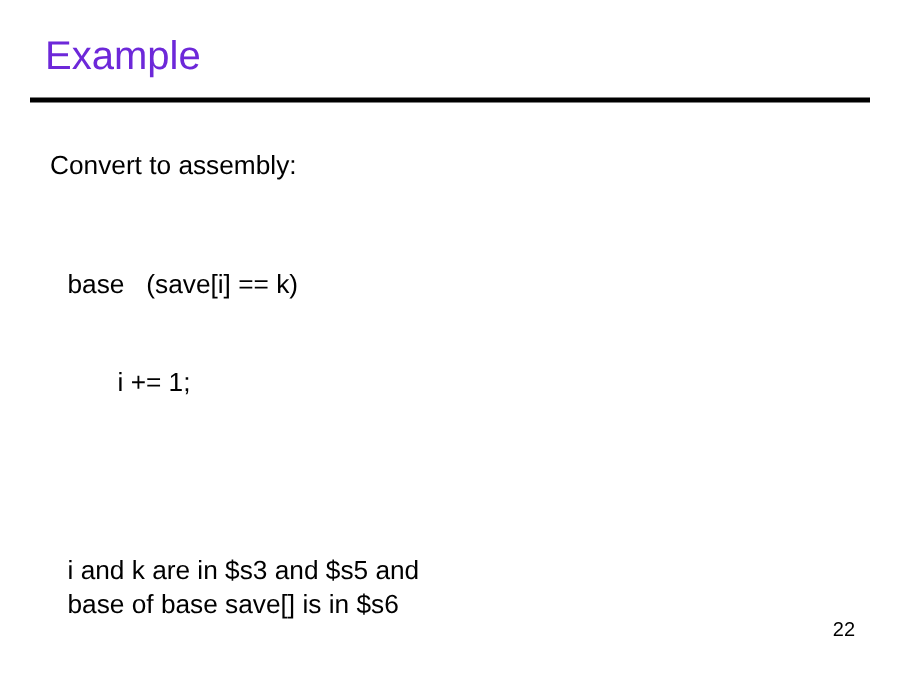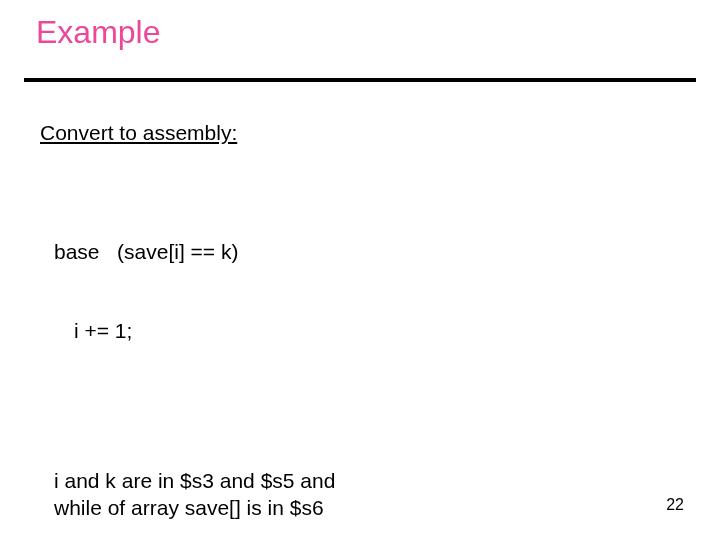--- a/index.html
+++ b/index.html
@@ -15,53 +15,52 @@
   }
   .slide {
     width: 720px;
     height: 540px;
     position: relative;
     box-sizing: border-box;
   }
   .title {
     position: absolute;
     left: 36px;
-    top: 14px;
+    top: 26px;
     font-size: 32px;
     font-weight: 400;
-    color: #ec4899;
+    color: #6d28d9;
   }
   .rule {
     position: absolute;
     left: 24px;
     top: 78px;
     width: 672px;
     height: 4px;
     background: #000;
   }
   .body {
     position: absolute;
     left: 40px;
     top: 120px;
     font-size: 21px;
     line-height: 1.25;
     color: #000;
   }
   .intro {
-    margin-bottom: 40px;
-    text-decoration: underline;
+    margin-bottom: 16px;
   }
   .codeblock {
     margin-left: 14px;
     margin-bottom: 72px;
     white-space: pre;
     font-family: Arial, Helvetica, sans-serif;
   }
   .line1 { }
-  .line2 { margin-left: 20px; }
+  .line2 { margin-left: 40px; }
   .regs {
     margin-left: 14px;
     margin-top: 43px;
   }
   .pagenum {
     position: absolute;
     right: 36px;
     bottom: 26px;
     font-size: 16px;
     color: #000;
@@ -79,20 +78,20 @@
 
     <div class="intro">Convert to assembly:</div>
 
     <div class="codeblock">
       <div class="line1">base   (save[i] == k)</div>
       <div class="line2">i += 1;</div>
     </div>
 
     <div class="regs">
       <div>i and k are in $s3 and $s5 and</div>
-      <div>while of array save[] is in $s6</div>
+      <div>base of base save[] is in $s6</div>
     </div>
 
   </div>
 
   <div class="pagenum">22</div>
 
 </div>
 
 </body></html>

